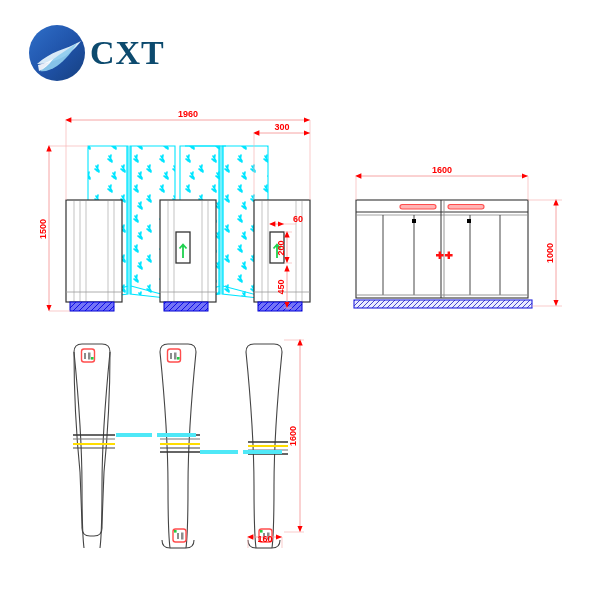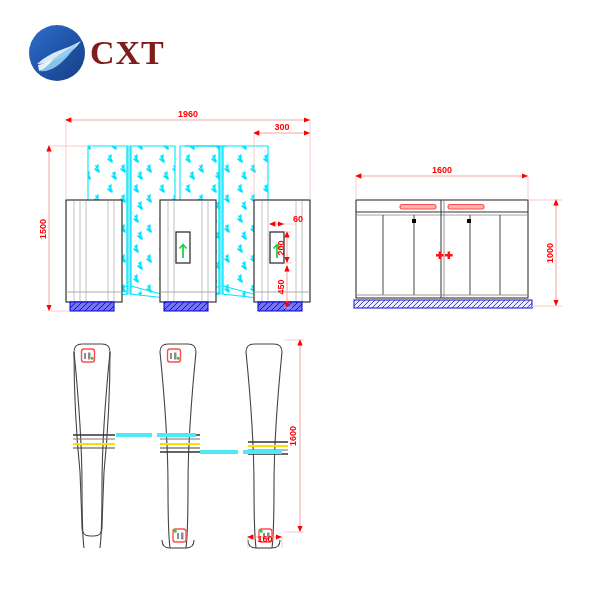--- a/index.html
+++ b/index.html
@@ -10,21 +10,21 @@
   }
   .canvas{position:absolute;left:0;top:0;width:600px;height:600px;}
 
   
   .logo-wrap{position:absolute;left:28px;top:24px;width:180px;height:62px;}
   .logo-mark{position:absolute;left:0;top:0;width:58px;height:58px;}
   .logo-text{
     position:absolute;left:62px;top:12px;
     font-family:"Liberation Serif", serif;
     font-weight:bold;font-size:34px;letter-spacing:1px;
-    color:#7f1d1d;line-height:34px;
+    color:#0c4a6e;line-height:34px;
   }
 
   
   svg.dwg{position:absolute;left:0;top:0;width:600px;height:600px;}
   .dim-text{
     font-family:"Liberation Sans", sans-serif;
     font-size:9px;font-weight:bold;fill:#ff0000;
   }
   .dim-text-v{
     font-family:"Liberation Sans", sans-serif;

